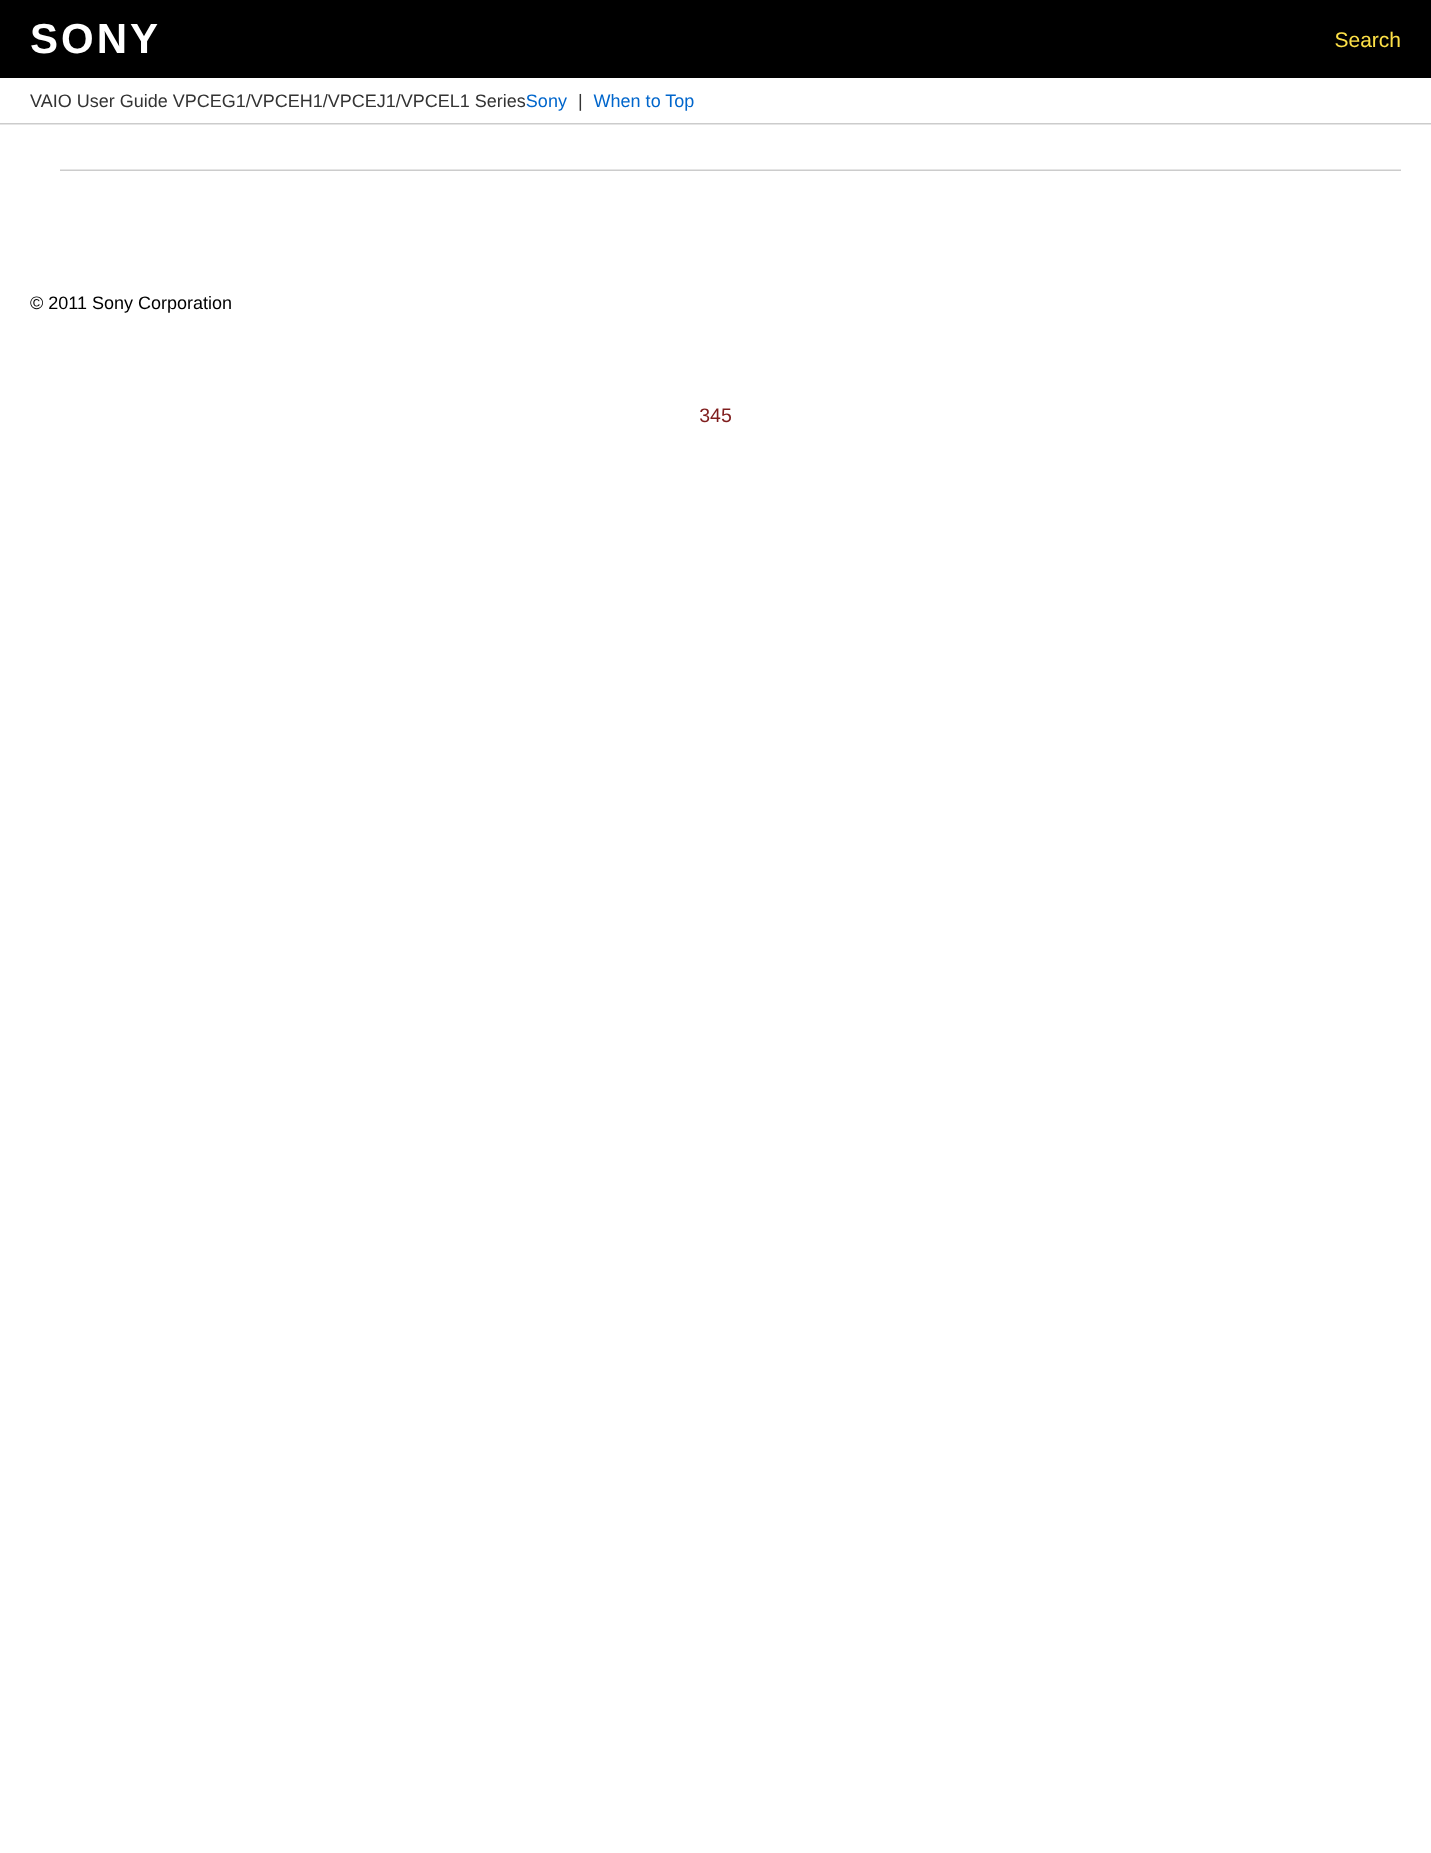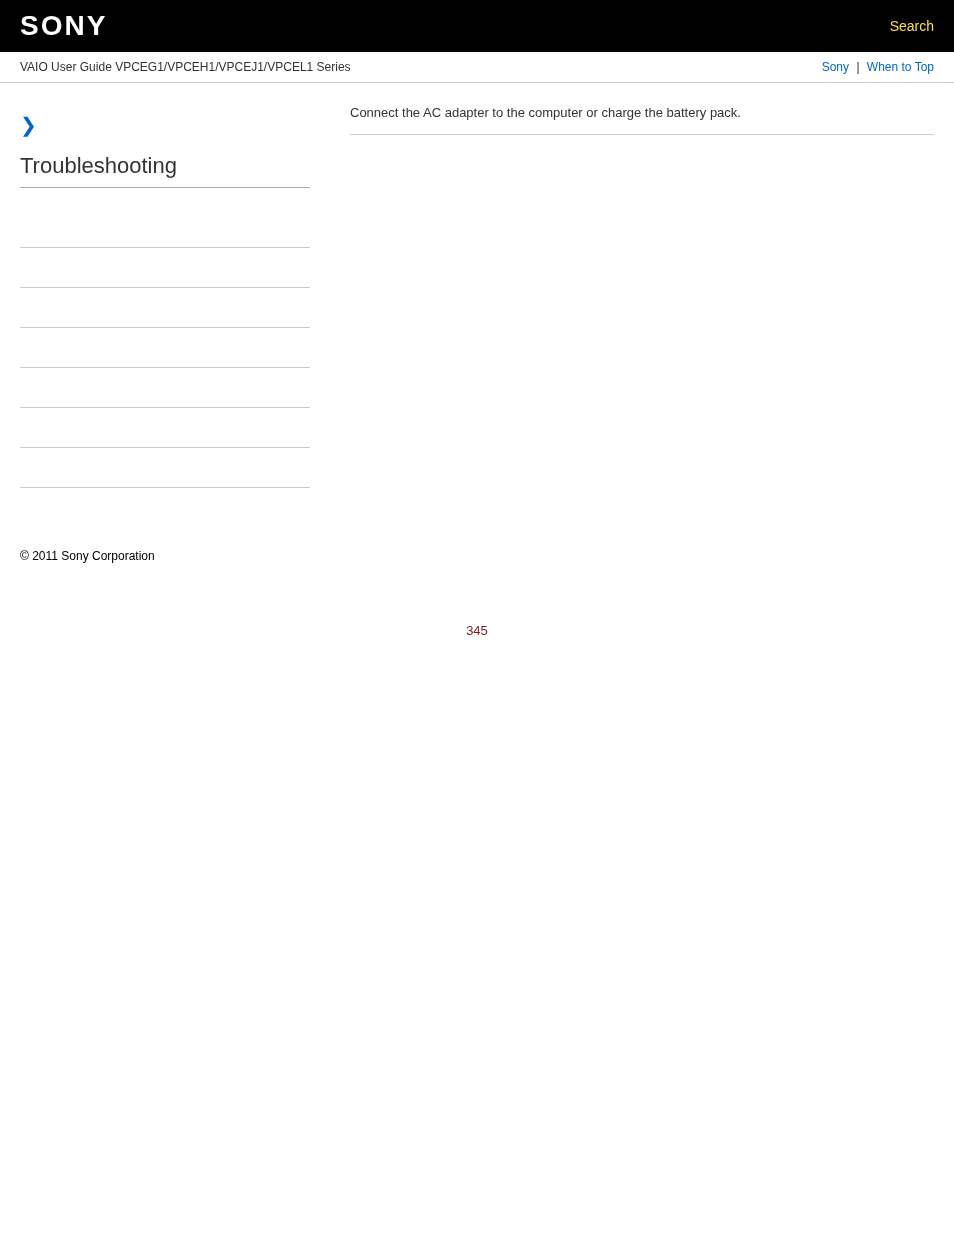--- a/index.html
+++ b/index.html
@@ -40,21 +40,20 @@
       font-size: 14px;
       background: none;
       border: none;
       cursor: pointer;
     }
 
     
     .nav-bar {
       display: flex;
       align-items: center;
-      justify-content: space-between;
       padding: 8px 20px;
       border-bottom: 1px solid #ccc;
     }
 
     .guide-title {
       font-size: 12px;
       color: #333;
     }
 
     .nav-links {
@@ -193,39 +192,23 @@
   <span class="guide-title">VAIO User Guide VPCEG1/VPCEH1/VPCEJ1/VPCEL1 Series</span>
   <span class="nav-links">
     <a href="#">Sony</a>
     <span class="separator"> | </span>
     <a href="#">When to Top</a>
   </span>
 </nav>
 
 <div class="main-content">
 
-  <aside class="sidebar">
-    <div class="chevron-icon"></div>
-
-    <h2 class="section-title">Troubleshooting</h2>
-
-    <ul class="sidebar-links">
-      <li><a href="#">&nbsp;</a></li>
-      <li><a href="#">&nbsp;</a></li>
-      <li><a href="#">&nbsp;</a></li>
-      <li><a href="#">&nbsp;</a></li>
-      <li><a href="#">&nbsp;</a></li>
-      <li><a href="#">&nbsp;</a></li>
-      <li><a href="#">&nbsp;</a></li>
-    </ul>
-  </aside>
 
   <main class="content-area">
     <div class="content-section">
-      <p class="content-text">Connect the AC adapter to the computer or charge the battery pack.</p>
       <hr class="content-divider">
     </div>
   </main>
 
 </div>
 
 <footer class="footer">
   <span class="copyright">© 2011 Sony Corporation</span>
 </footer>
 

